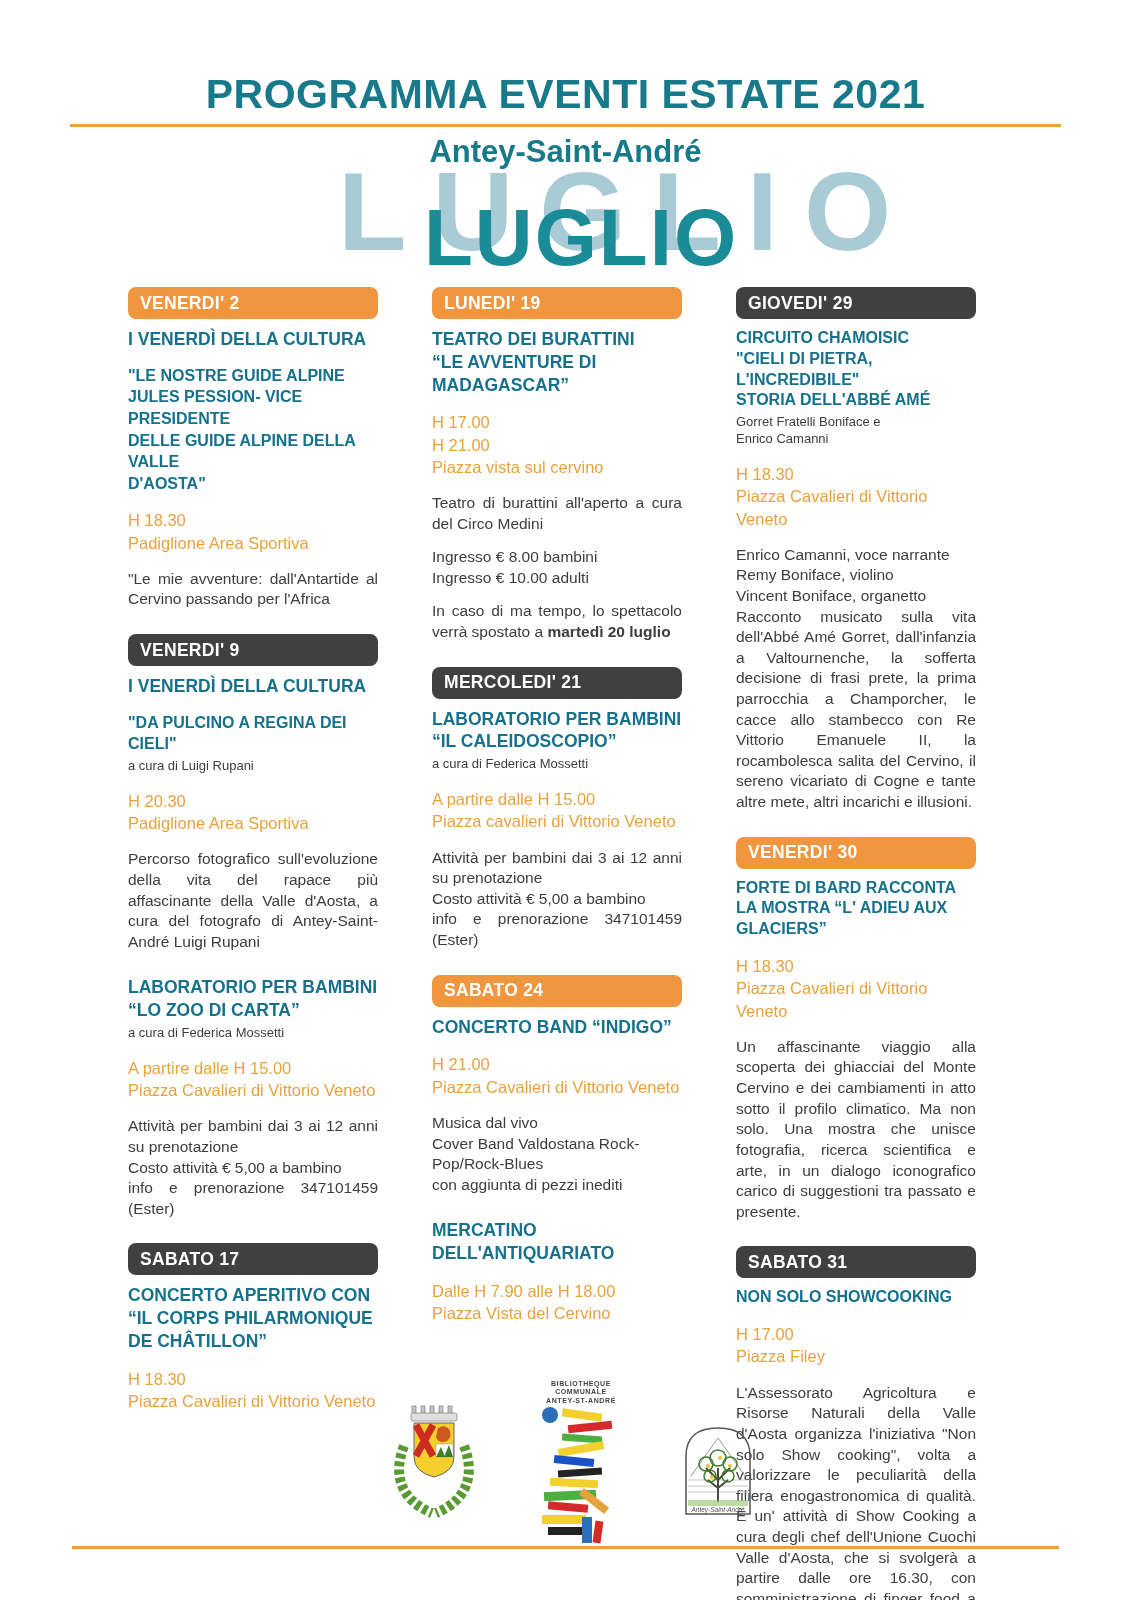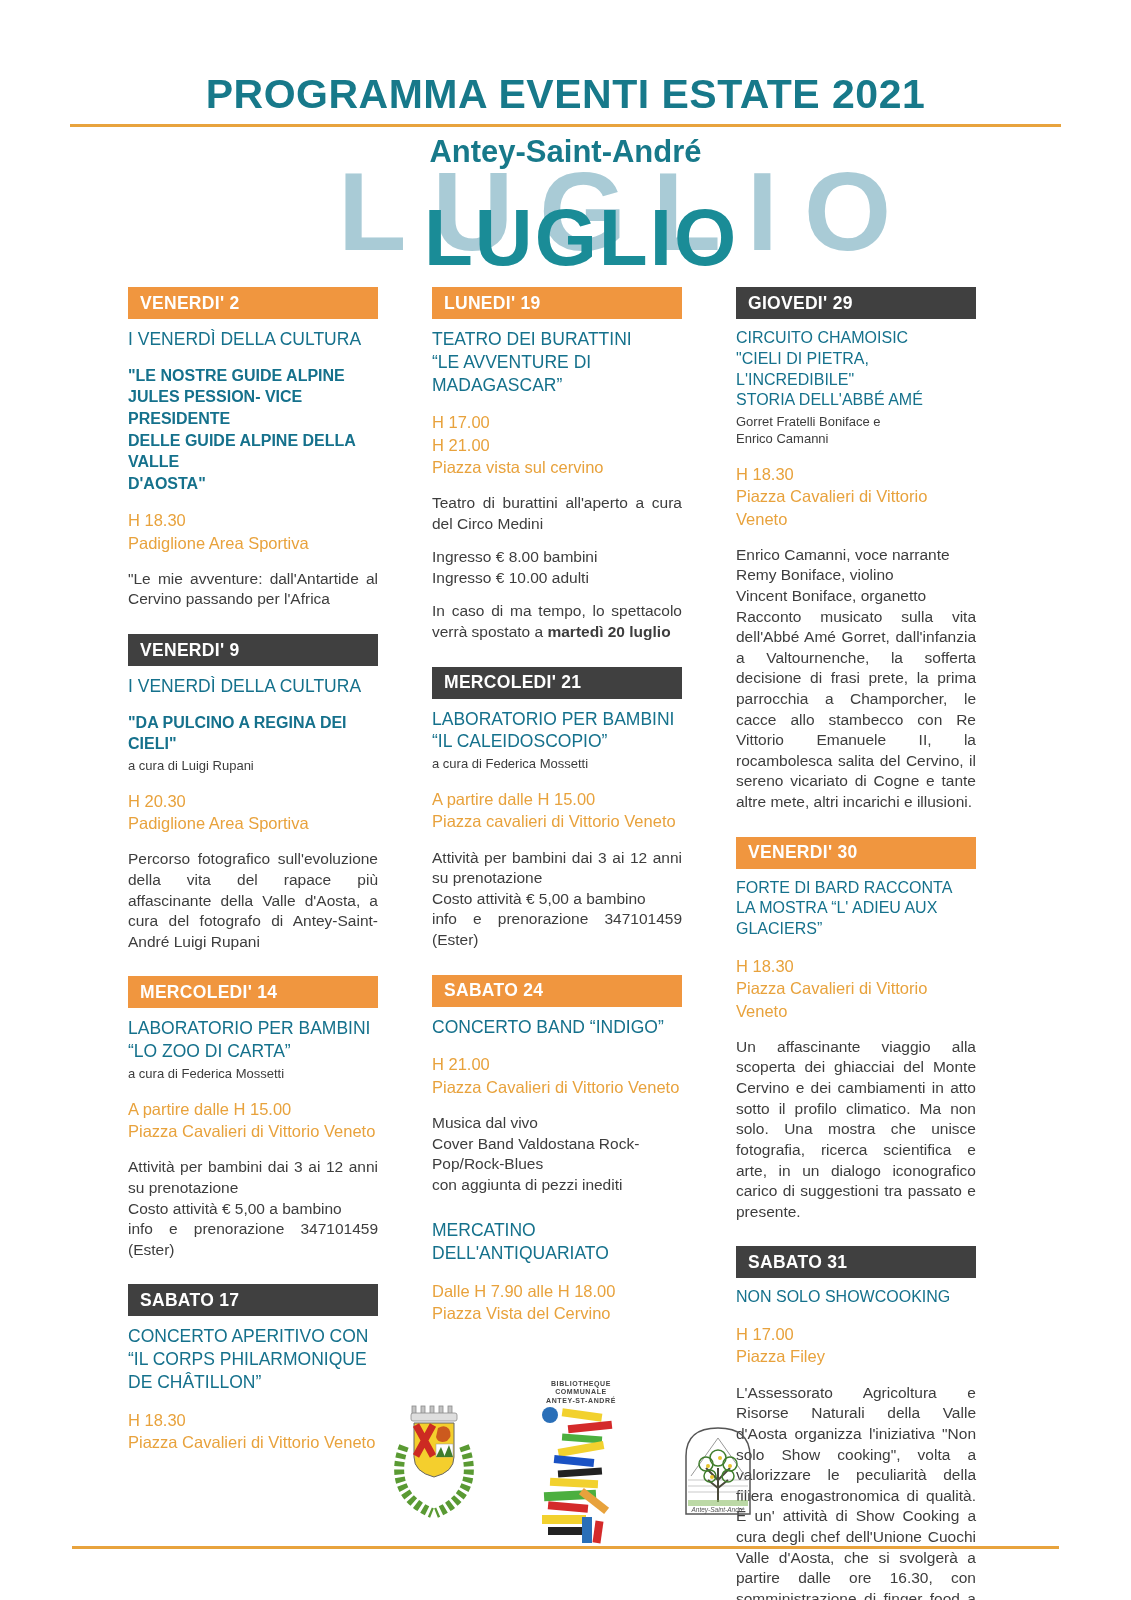--- a/index.html
+++ b/index.html
@@ -17,25 +17,25 @@
   .month-back { position:absolute; left:338px; top:-16px; font-size:112px; font-weight:700;
                 color:#a9cbd6; letter-spacing:26px; line-height:1; }
   .month-front { position:absolute; left:424px; top:26px; font-size:80px; font-weight:700;
                  color:#1a8c97; letter-spacing:2px; line-height:1; }
 
   
   .columns { position:absolute; left:128px; top:287px; display:flex; gap:54px; }
   .column { width:250px; }
   .column:nth-child(3) { width:240px; }
   .event { margin-bottom:24px; }
-  .date-bar { height:32px; display:flex; align-items:center; padding-left:12px; margin-bottom:9px; }
+  .date-bar { height:32px; display:flex; align-items:center; padding-left:12px; margin-bottom:9px;border-radius:8px; }
   .date-bar.orange { background:#f0963f; }
   .date-bar.teal   { background:#404040; }
   .date-label { color:#ffffff; font-weight:700; font-size:17.5px; letter-spacing:0.3px; }
-  .ev-title { font-size:17.5px; line-height:1.3; font-weight:400; color:#15718c; white-space:pre-line; }
+  .ev-title { font-size:17.5px; line-height:1.3; font-weight:700; color:#15718c; white-space:pre-line; }
   .column:nth-child(3) .ev-title { font-size:16px; }
   .ev-quote { margin-top:14px; font-size:16px; line-height:1.35; font-weight:700; color:#15718c; white-space:pre-line; }
   .ev-byline { margin-top:3px; font-size:13px; line-height:1.3; color:#3d3d3d; white-space:pre-line; }
   .ev-schedule { margin-top:15px; }
   .sched-line { font-size:16.5px; line-height:1.35; color:#e8a23c; }
   .ev-body { margin-top:15px; }
   .body-par { font-size:15.5px; line-height:1.33; color:#3d3d3d; text-align:justify;
               white-space:pre-line; margin-top:13px; }
   .body-par:first-child { margin-top:0; }
   .body-par strong { font-weight:700; }
@@ -91,23 +91,20 @@
           <div class="ev-byline">a cura di Luigi Rupani</div>
           <div class="ev-schedule">
             <div class="sched-line">H 20.30</div>
             <div class="sched-line">Padiglione Area Sportiva</div>
           </div>
           <div class="ev-body">
             <p class="body-par">Percorso fotografico sull'evoluzione della vita del rapace più affascinante della Valle d'Aosta, a cura del fotografo di Antey-Saint-André Luigi Rupani</p>
           </div>
         </section>
         <section class="event">
-          <div class="date-bar orange">
-            <span class="date-label">MERCOLEDI' 14</span>
-          </div>
           <h3 class="ev-title">LABORATORIO PER BAMBINI
 “LO ZOO DI CARTA”</h3>
           <div class="ev-byline">a cura di Federica Mossetti</div>
           <div class="ev-schedule">
             <div class="sched-line">A partire dalle H 15.00</div>
             <div class="sched-line">Piazza Cavalieri di Vittorio Veneto</div>
           </div>
           <div class="ev-body">
             <p class="body-par">Attività per bambini dai 3 ai 12 anni su prenotazione
 Costo attività € 5,00 a bambino

